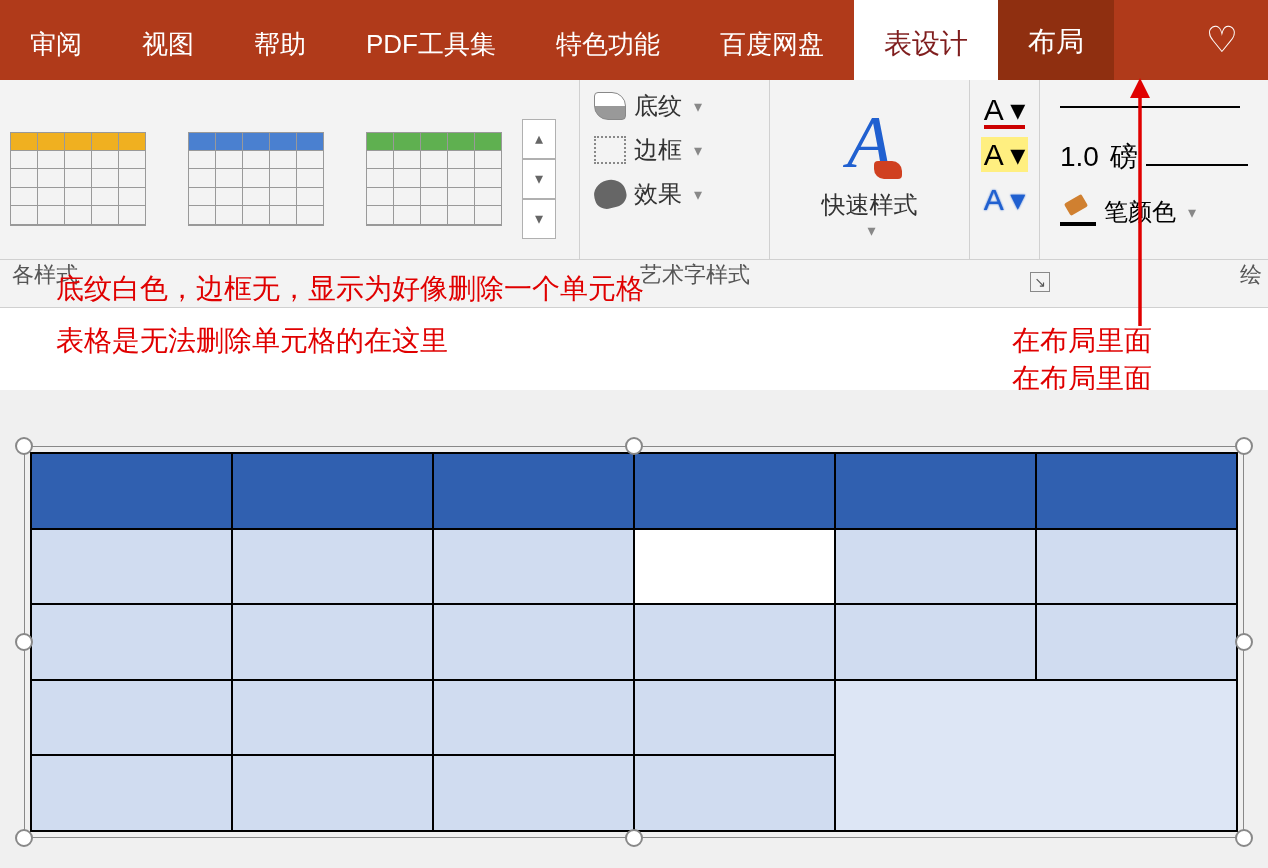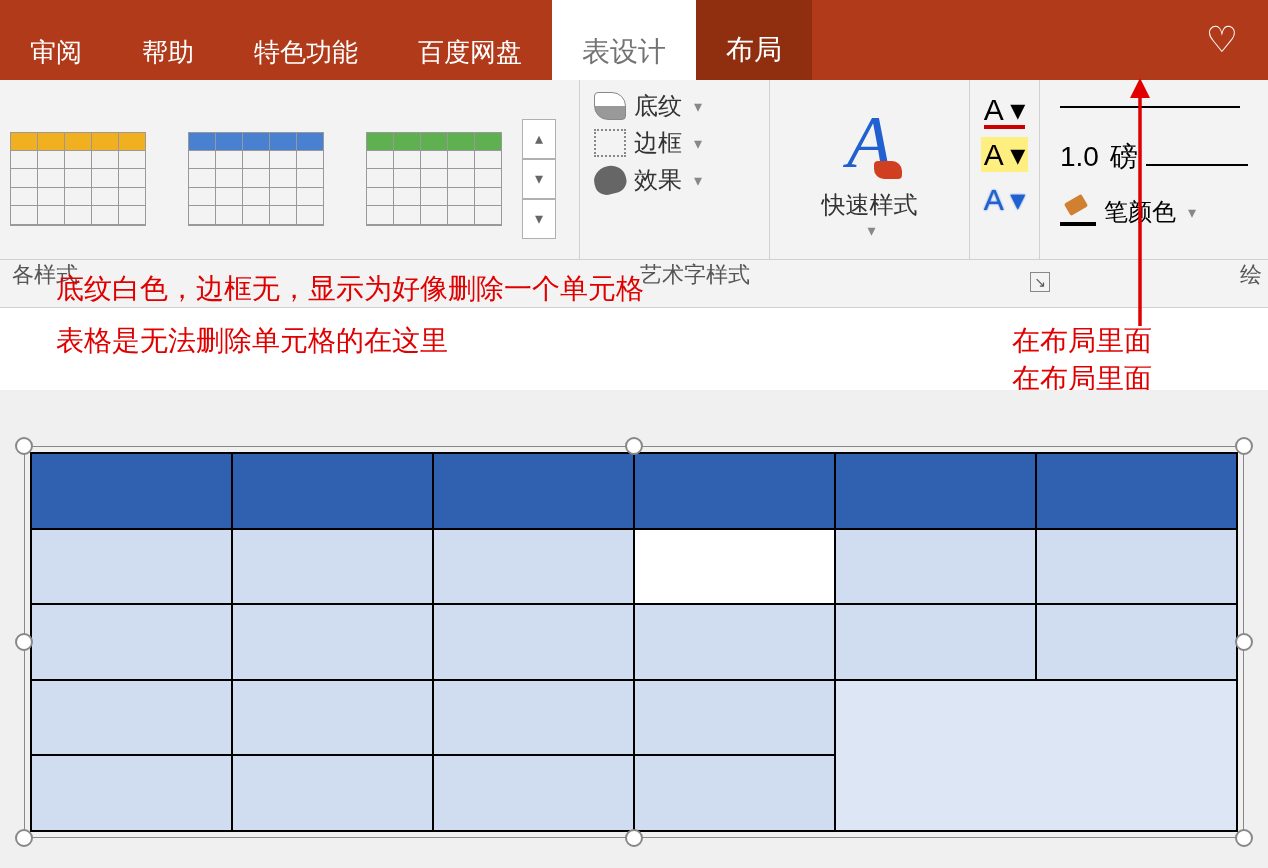--- a/index.html
+++ b/index.html
@@ -14,31 +14,31 @@
 
     
     .ribbon-tabs {
       display: flex;
       background: #b03a1a;
       height: 80px;
       align-items: center;
       position: relative;
     }
     .tab {
-      padding: 12px 30px;
+      padding: 4px 30px;
       height: 80px;
       line-height: 80px;
       font-size: 26px;
       color: #ffffff;
       cursor: pointer;
       white-space: nowrap;
     }
     .tab.active {
       background: #ffffff;
-      color: #737373;
+      color: #7f1d1d;
       font-size: 28px;
     }
     .tab.layout-tab {
       background: #8f2f10;
       font-size: 28px;
       font-family: Liberation Mono, monospace;
     }
     .bulb-icon {
       position: absolute;
       right: 30px;
@@ -112,21 +112,21 @@
       color: #666;
       cursor: pointer;
     }
 
     
     .sbefx {
       width: 190px;
       padding: 10px 14px;
       display: flex;
       flex-direction: column;
-      gap: 5px;
+      gap: 12px;
     }
     .sbefx-row {
       display: flex;
       align-items: center;
       font-size: 24px;
       color: #333;
       gap: 8px;
       cursor: pointer;
     }
     .sbefx-icon {
@@ -359,21 +359,23 @@
       margin-left: -9px;
       margin-top: -9px;
       cursor: pointer;
     }
   </style>
 </head>
 <body>
 
 <div class="ribbon-tabs">
   <div class="tab">审阅</div>
+  <div class="tab">视图</div>
   <div class="tab">帮助</div>
+  <div class="tab">PDF工具集</div>
   <div class="tab">特色功能</div>
   <div class="tab">百度网盘</div>
   <div class="tab active">表设计</div>
   <div class="tab layout-tab">布局</div>
   <span class="bulb-icon">♡</span>
 </div>
 
 <div class="ribbon-content">
 
   <div class="ribbon-group table-styles">

